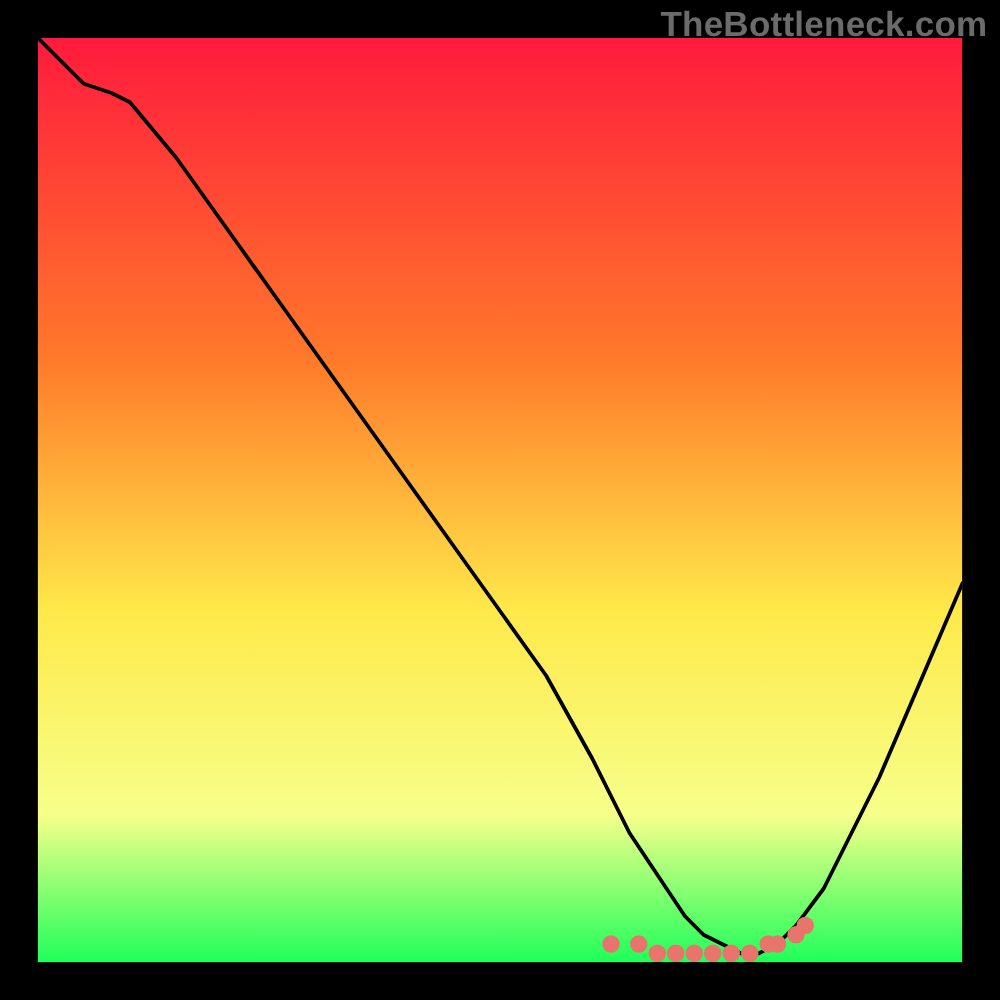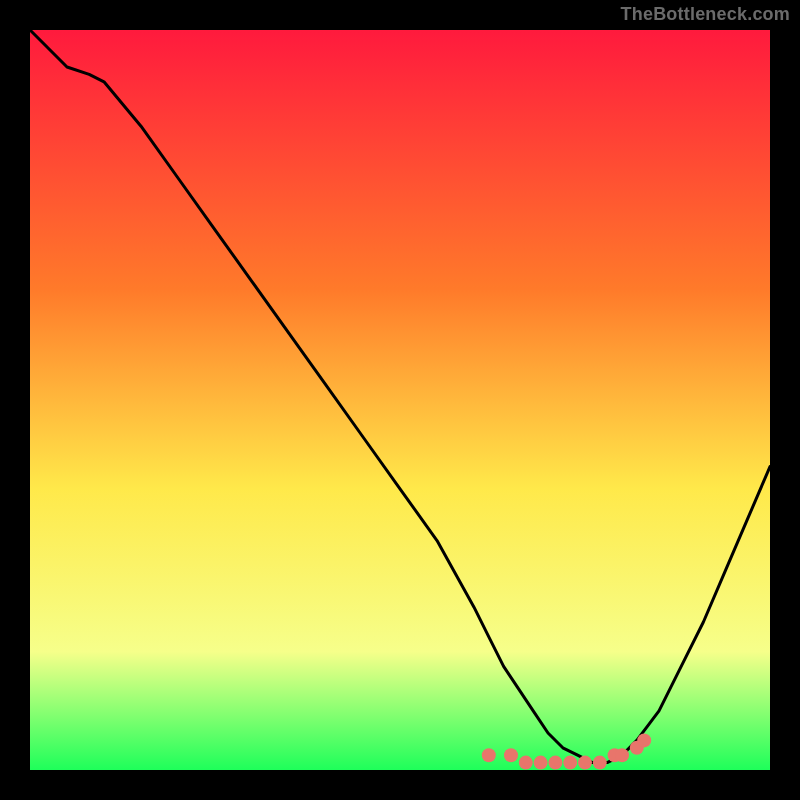--- a/index.html
+++ b/index.html
@@ -14,21 +14,21 @@
   .outer {
     position: relative;
     width: 800px;
     height: 800px;
     background: #000;
   }
   .watermark {
     position: absolute;
     top: 4px;
     right: 10px;
-    font-size: 18px;
+    font-size: 28px;
     font-weight: 600;
     color: #6b6b6b;
     letter-spacing: 0.2px;
     z-index: 10;
   }
   .plot-frame {
     position: absolute;
     left: 30px;
     top: 30px;
     width: 740px;

